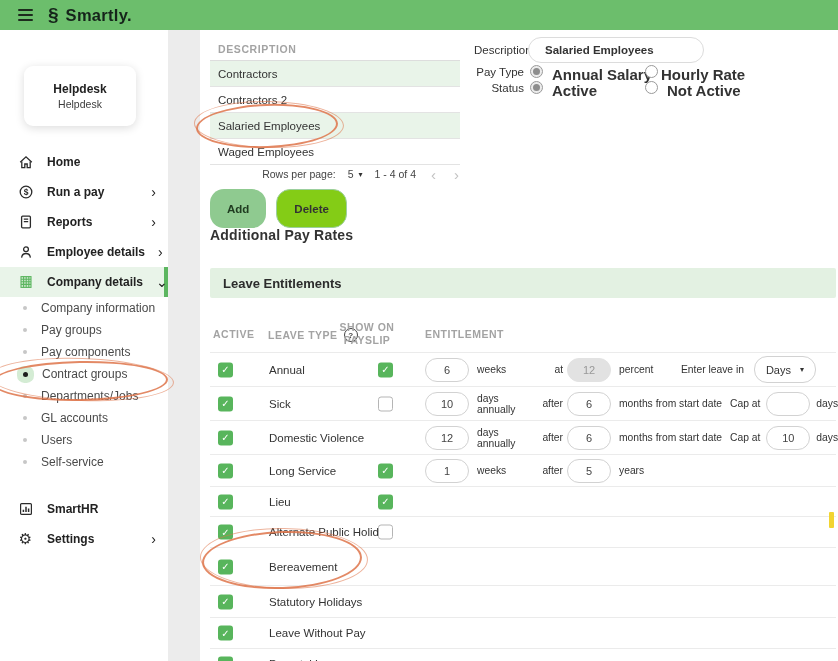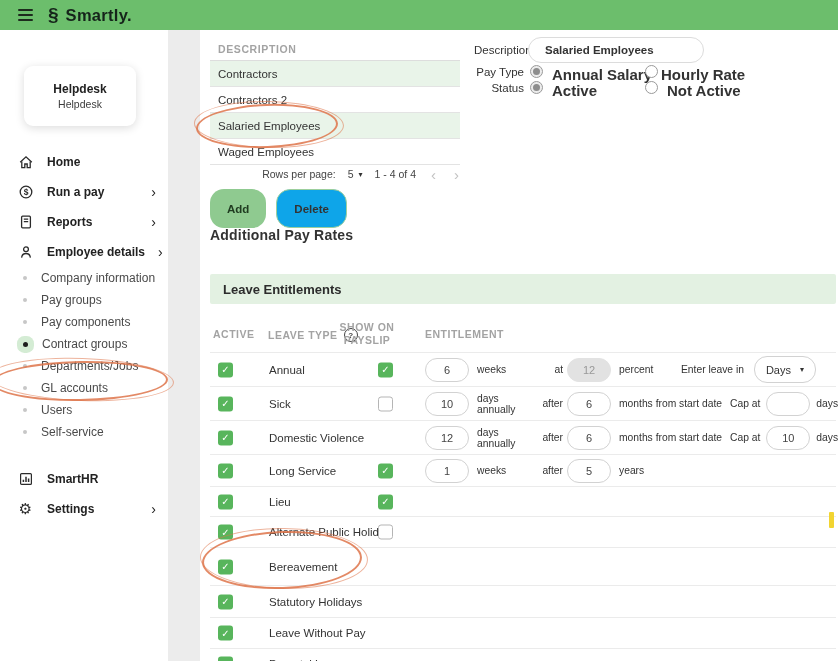--- a/index.html
+++ b/index.html
@@ -48,24 +48,24 @@
          justify-content:flex-end;gap:12px;font-size:10.5px;color:#444;}
   .pgsel{display:flex;align-items:center;gap:5px;cursor:pointer;}
   .caret{font-size:8px;color:#333;font-family:"DejaVu Sans",sans-serif;}
   .pchev{font-size:15px;color:#c2c2c2;line-height:1;cursor:pointer;padding:0 3px;}
 
   
   .btnrow{position:absolute;left:210px;top:189px;display:flex;gap:10px;}
   .btn{height:39px;border-radius:14px;display:flex;align-items:center;padding:0 17px;font-size:11.5px;
        font-weight:700;cursor:pointer;border:none;font-family:inherit;}
   .btn-add{background:#8fca90;color:#203c21;}
-  .btn-delete{background:#0ea5e9;border:1px solid #9ccf9d;color:#333;}
+  .btn-delete{background:#84cc16;border:1px solid #9ccf9d;color:#333;}
 
   .h-section{position:absolute;left:210px;top:227px;font-size:14px;font-weight:800;color:#333;letter-spacing:.2px;}
-  .banner{position:absolute;left:210px;right:2px;top:274px;height:30px;background:#e3f1e2;border-radius:2px;
+  .banner{position:absolute;left:210px;right:2px;top:268px;height:30px;background:#e3f1e2;border-radius:2px;
           display:flex;align-items:center;padding-left:13px;font-size:13px;font-weight:800;color:#2c2c2c;}
 
   
   .dform{position:absolute;left:470px;top:36px;right:0;height:70px;}
   .flabel{position:absolute;font-size:11.5px;color:#333;text-align:right;}
   .pillinput{position:absolute;height:26px;border:1px solid #dcdcdc;border-radius:14px;padding:0 0 0 16px;
              font-size:11.5px;font-weight:700;color:#333;background:#fff;font-family:inherit;outline:none;box-sizing:border-box;}
   .radio{width:13px;height:13px;border:1.5px solid #9a9a9a;border-radius:50%;position:absolute;background:#fff;box-sizing:border-box;cursor:pointer;}
   .radio-selected{background:#ececec;}
   .radio-selected::after{content:"";position:absolute;inset:2px;border-radius:50%;background:#8d8d8d;}
@@ -164,20 +164,30 @@
     <div class="navitem nav-normal">
       <span class="nicon">
         <svg width="16" height="16" viewBox="0 0 16 16" fill="none" stroke="#2b2b2b" stroke-width="1.3">
           <circle cx="8" cy="5.3" r="2.4"></circle>
             <path d="M3.6 13.6c.3-2.7 2.1-4.1 4.4-4.1s4.1 1.4 4.4 4.1"></path>
           </svg>
       </span>
       <span class="nlabel">Employee details</span>
       <span class="nchev">›</span>
     </div>
+    <div class="navitem nav-active">
+      <span class="nicon">
+        <svg width="16" height="16" viewBox="0 0 16 16" fill="none" stroke="#5cb660" stroke-width="1.1">
+          <rect x="3" y="2.6" width="10" height="10.8" fill="#cfe8cf"></rect>
+          <path d="M3 5.2h10M3 7.8h10M3 10.4h10M5.6 2.6v10.8M8.2 2.6v10.8M10.8 2.6v10.8"></path>
+          </svg>
+      </span>
+      <span class="nlabel">Company details</span>
+      <span class="nchev">⌄</span>
+    </div>
 
     <div class="subitem sub-normal">
       <span class="dot"></span>
       <span class="sublabel">Company information</span>
     </div>
     <div class="subitem sub-normal">
       <span class="dot"></span>
       <span class="sublabel">Pay groups</span>
     </div>
     <div class="subitem sub-normal">

